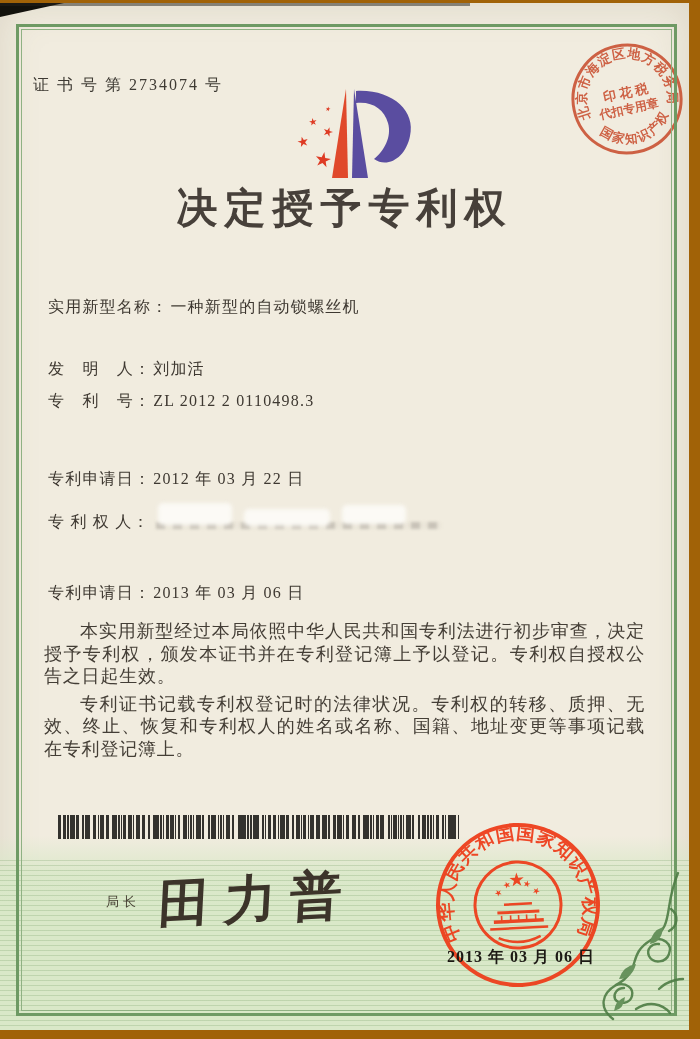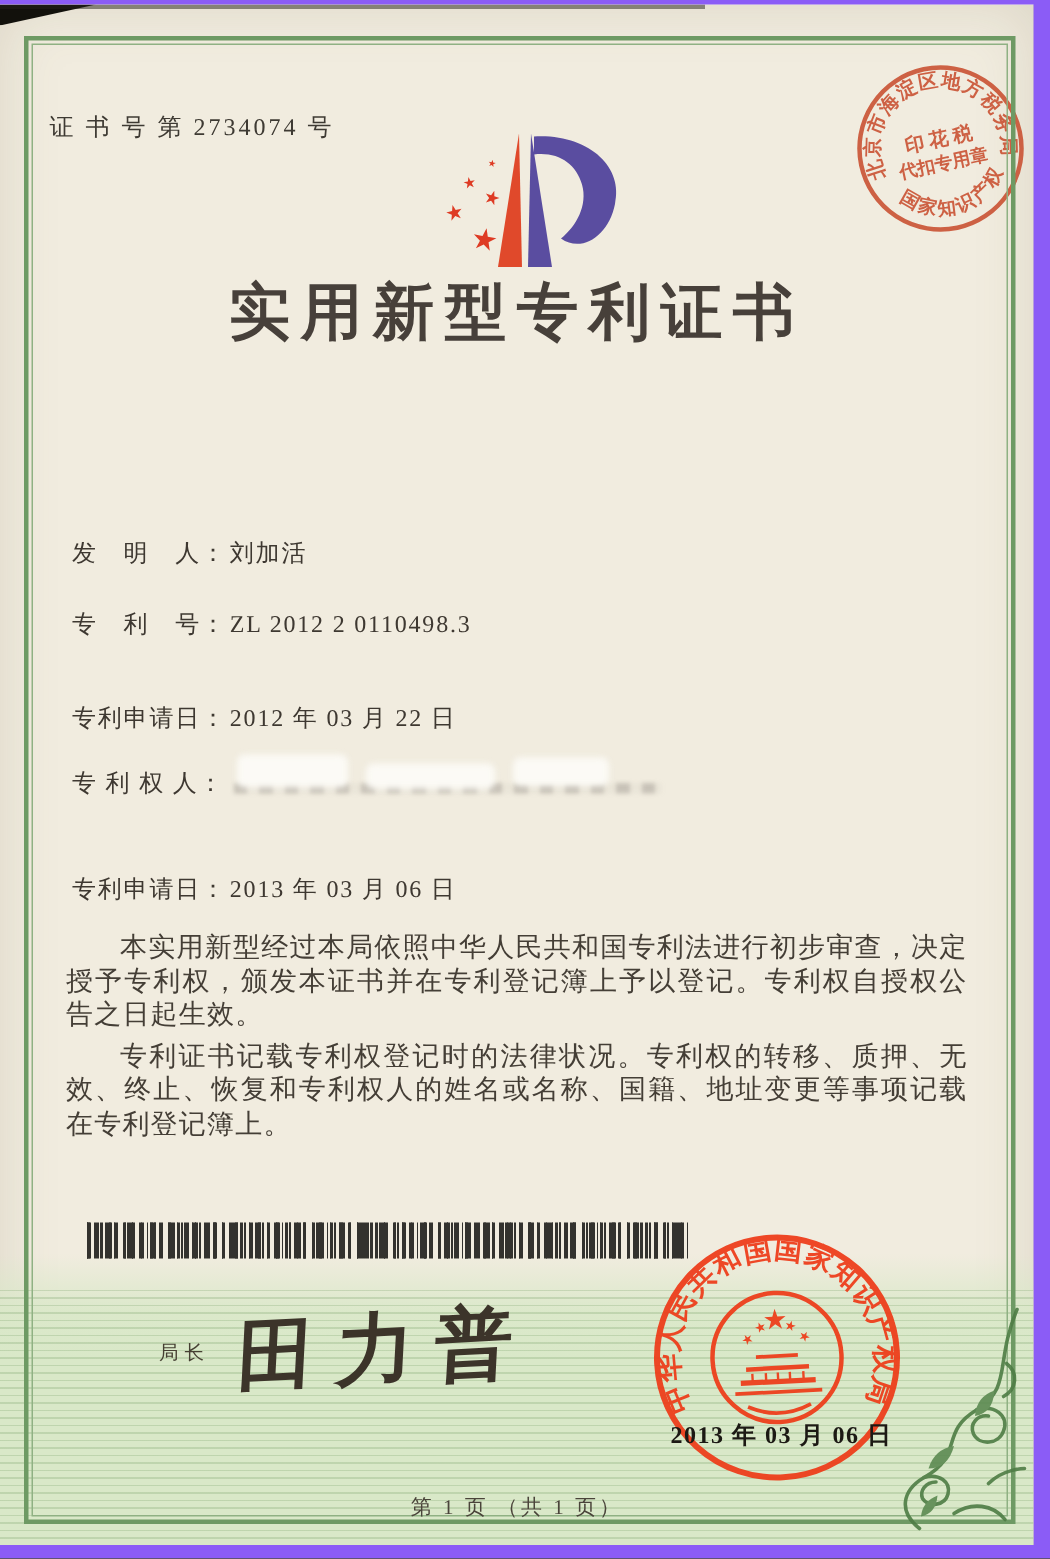--- a/index.html
+++ b/index.html
@@ -1,16 +1,16 @@
 <!DOCTYPE html>
 <html><head>
 <meta charset="utf-8">
 <style>
   html,body{margin:0;padding:0;background:#1d1f19;width:700px;height:1039px;overflow:hidden;}
-  .scene{position:relative;width:700px;height:1039px;background:#8b5cf6;
+  .scene{position:relative;width:700px;height:1039px;background:#a16207;
          font-family:"Liberation Serif","DejaVu Serif",serif;}
   .page{position:absolute;left:0;top:3px;right:11px;bottom:9px;background:#f1ecdf;overflow:hidden;
         box-shadow:inset 0 0 40px rgba(120,110,85,0.18);}
   .wedge{position:absolute;left:0;top:0;width:64px;height:14px;background:#12110c;
          clip-path:polygon(0 0,100% 0,0 100%);}
   .topline{position:absolute;top:0;left:0;width:470px;height:3px;background:rgba(35,34,28,0.5);}
 
   .frame{position:absolute;left:16px;top:21px;right:12px;bottom:14px;border:3px solid #6e9a64;z-index:4;pointer-events:none;}
   .frame-inner{position:absolute;inset:2px;border:1px solid #8fb183;}
 
@@ -106,26 +106,29 @@
           <textPath href="#stampTop" startOffset="2%">北京市海淀区地方税务局</textPath>
         </text>
         <text font-size="12.5" letter-spacing="1.5">
           <textPath href="#stampBottom" startOffset="4%">国家知识产权局</textPath>
         </text>
         <text x="60" y="58" font-size="13" text-anchor="middle">印 花 税</text>
         <text x="60" y="74" font-size="12" text-anchor="middle">代扣专用章</text>
       </g>
     </svg>
 
-    <h1 class="title">实用新型专利证书</h1>
+    <h1 class="title">决定授予专利权</h1>
 
+    <div class="field" style="top:294px">
+      <span class="flabel">实用新型名称：</span><span class="fvalue">一种新型的自动锁螺丝机</span>
+    </div>
     <div class="field" style="top:356px">
       <span class="flabel">发　明　人：</span><span class="fvalue">刘加活</span>
     </div>
-    <div class="field" style="top:403px">
+    <div class="field" style="top:388px">
       <span class="flabel">专　利　号：</span><span class="fvalue">ZL 2012 2 0110498.3</span>
     </div>
     <div class="field" style="top:466px">
       <span class="flabel">专利申请日：</span><span class="fvalue">2012 年 03 月 22 日</span>
     </div>
     <div class="field" style="top:506px">
       <span class="flabel">专 利 权 人：</span><span class="fvalue"></span><span class="redacted"><i class="faint"></i><i class="blob b1"></i><i class="blob b2"></i><i class="blob b3"></i></span>
     </div>
     <div class="field" style="top:580px">
       <span class="flabel">专利申请日：</span><span class="fvalue">2013 年 03 月 06 日</span>
@@ -163,21 +166,20 @@
             <path d="M68,95 V100 M77,95 V100 M85,95 V100 M93,95 V100 M102,95 V100" stroke-width="1.6"></path>
             <path d="M60,101 H110" stroke-width="3.5"></path>
             <path d="M56,108 H114" stroke-width="2.5"></path>
             <path d="M64,117 Q85,127 106,117" stroke-width="2.5"></path>
           </g>
         </g>
       </g>
     </svg>
     <div class="seal-date">2013 年 03 月 06 日</div>
 
-    <div class="footer">第 1 页 （共 1 页）</div>
 
     <svg class="ornament-svg" width="104" height="155" viewBox="0 0 104 155">
       <g stroke="#4e7d45" fill="none" stroke-width="2.4" stroke-linecap="round">
         <path d="M97,4 C82,40 94,56 70,71 C45,86 62,101 35,116 C20,125 18,139 32,150"></path>
         <path d="M70,71 c12,-4 22,4 18,14 c-3,9 -16,10 -20,2 c-3,-7 3,-13 10,-12"></path>
         <path d="M35,116 c10,-3 18,3 16,11 c-2,8 -13,9 -17,3 c-2,-5 2,-11 9,-11"></path>
         <path d="M90,40 c8,6 7,17 -2,22"></path>
         <path d="M55,140 c12,-8 26,-6 34,4"></path>
         <path d="M78,120 c10,-10 24,-10 24,-10"></path>
       </g>

